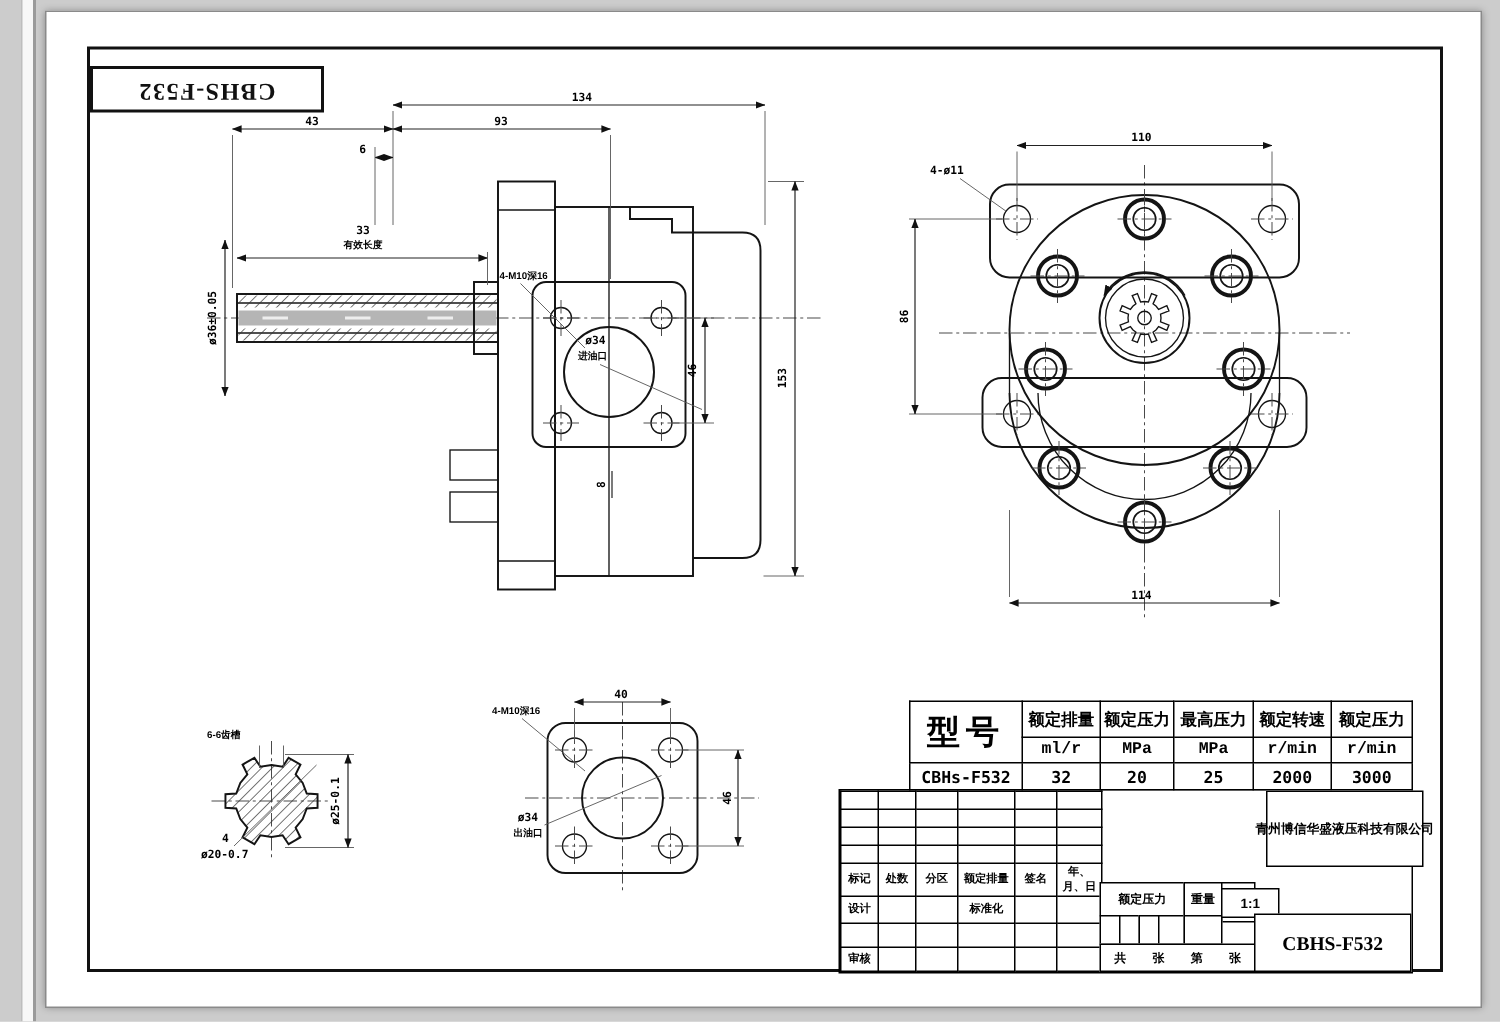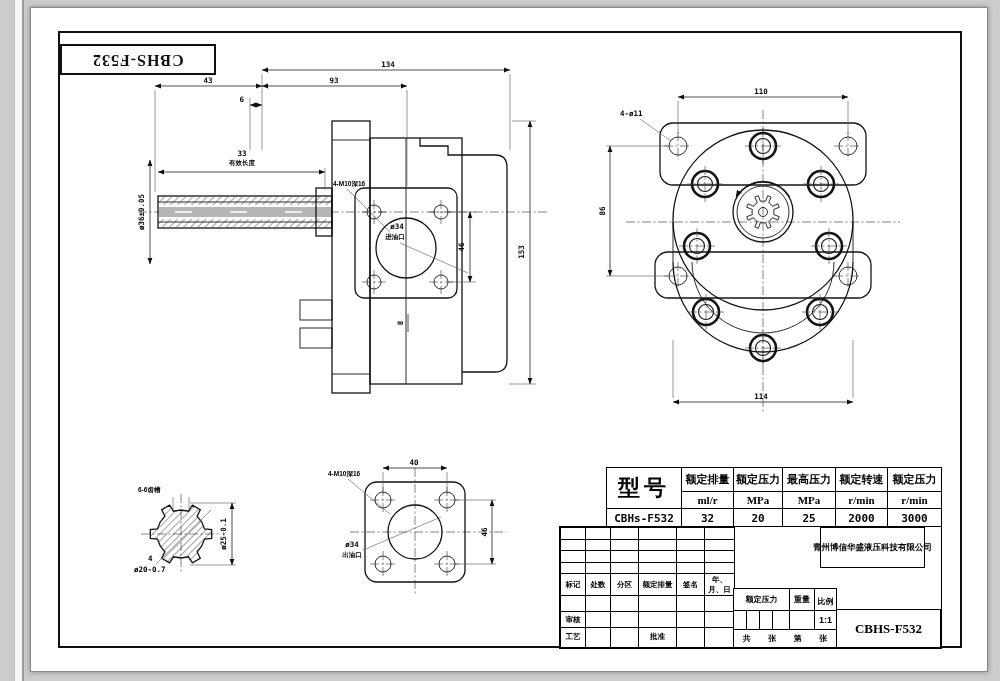--- a/index.html
+++ b/index.html
@@ -22,21 +22,21 @@
   .cl{stroke:#444;stroke-width:.65;fill:none;stroke-dasharray:9 2.5 2 2.5}
   text.d{font:bold 7.5px "DejaVu Sans Mono","Liberation Mono",monospace;fill:#000}
   text.d2{font:bold 6.5px "Liberation Sans","DejaVu Sans",sans-serif;fill:#000}
   
   table.spec{position:absolute;left:606px;top:467px;width:335px;border-collapse:collapse;
     table-layout:fixed;background:#fff}
   table.spec td{border:1.4px solid #000;text-align:center;vertical-align:middle;padding:0;
     overflow:hidden;font-weight:bold;color:#000}
   td.model-h{font-size:22px;letter-spacing:4px}
   td.hl{font-size:11px;border-bottom:none}
-  td.hu{font-size:11px;font-family:Liberation Serif, serif;border-top:none}
+  td.hu{font-size:11px;font-family:Liberation Mono, monospace;border-top:none}
   td.dv{font-size:11px;font-family:"DejaVu Sans Mono",monospace}
   
   .tblock{position:absolute;left:560px;top:527px;width:381px;height:121px;outline:1.5px solid #000;background:#fff}
   table.revtb{position:absolute;left:0;top:0;width:174px;height:121px;border-collapse:collapse;table-layout:fixed}
   table.revtb td{border:1px solid #000;text-align:center;vertical-align:middle;padding:0;
     font-weight:bold;font-size:7.5px;color:#000;overflow:hidden}
   td.f6{font-size:6px}
   .cell{position:absolute;border:1px solid #000;box-sizing:border-box;display:flex;
     align-items:center;justify-content:center;font-weight:bold;color:#000;background:#fff}
   .sheets-row{justify-content:space-around;font-size:8px}
@@ -352,57 +352,57 @@
           <td></td>
         </tr>
     <tr style="height:12px">
       <td>标记</td>
       <td>处数</td>
       <td>分区</td>
       <td class="f6">额定排量</td>
       <td>签名</td>
       <td class="f6">年、月、日</td>
     </tr>
+    <tr style="height:16px">
+      <td>设计</td>
+      <td></td>
+          <td></td>
+      <td>标准化</td>
+      <td></td>
+          <td></td>
+    </tr>
     <tr style="height:15px">
           <td></td>
           <td></td>
           <td></td>
           <td></td>
           <td></td>
           <td></td>
         </tr>
     <tr style="height:15px">
       <td>审核</td>
       <td></td>
           <td></td>
           <td></td>
           <td></td>
-          <td></td>
-    </tr>
-    <tr style="height:19px">
-      <td>工艺</td>
-      <td></td>
-          <td></td>
-      <td>批准</td>
-      <td></td>
           <td></td>
     </tr>
   </tbody>
     </table>
 
   <div class="cell" style="left:173px;top:61px;width:57px;height:23px;font-size:8px">额定压力</div>
   <div class="cell" style="left:229px;top:61px;width:26px;height:23px;font-size:8px">重量</div>
   <div class="cell" style="left:254px;top:61px;width:23px;height:27px;font-size:8px">比例</div>
   <div class="cell" style="left:173px;top:83px;width:14px;height:20px"></div>
   <div class="cell" style="left:186px;top:83px;width:14px;height:20px"></div>
   <div class="cell" style="left:199px;top:83px;width:14px;height:20px"></div>
   <div class="cell" style="left:212px;top:83px;width:18px;height:20px"></div>
   <div class="cell" style="left:229px;top:83px;width:26px;height:20px"></div>
-  <div class="cell" style="left:254px;top:83px;width:23px;height:20px;font-size:9px">1:1</div>
+  <div class="cell" style="left:254px;top:65px;width:39px;height:20px;font-size:9px">1:1</div>
   <div class="cell sheets-row" style="left:173px;top:102px;width:104px;height:19px">
     <span>共</span>
     <span>张</span>
     <span>第</span>
     <span>张</span>
   </div>
-  <div class="cell company-cell" style="left:260px;top:0;width:105px;height:41px">青州博信华盛液压科技有限公司</div>
+  <div class="cell company-cell" style="left:284px;top:0;width:105px;height:51px">青州博信华盛液压科技有限公司</div>
   <div class="cell" style="left:276px;top:82px;width:105px;height:39px;font:bold 13px 'Liberation Serif',serif">CBHS-F532</div>
 </div>
 
 </body></html>

